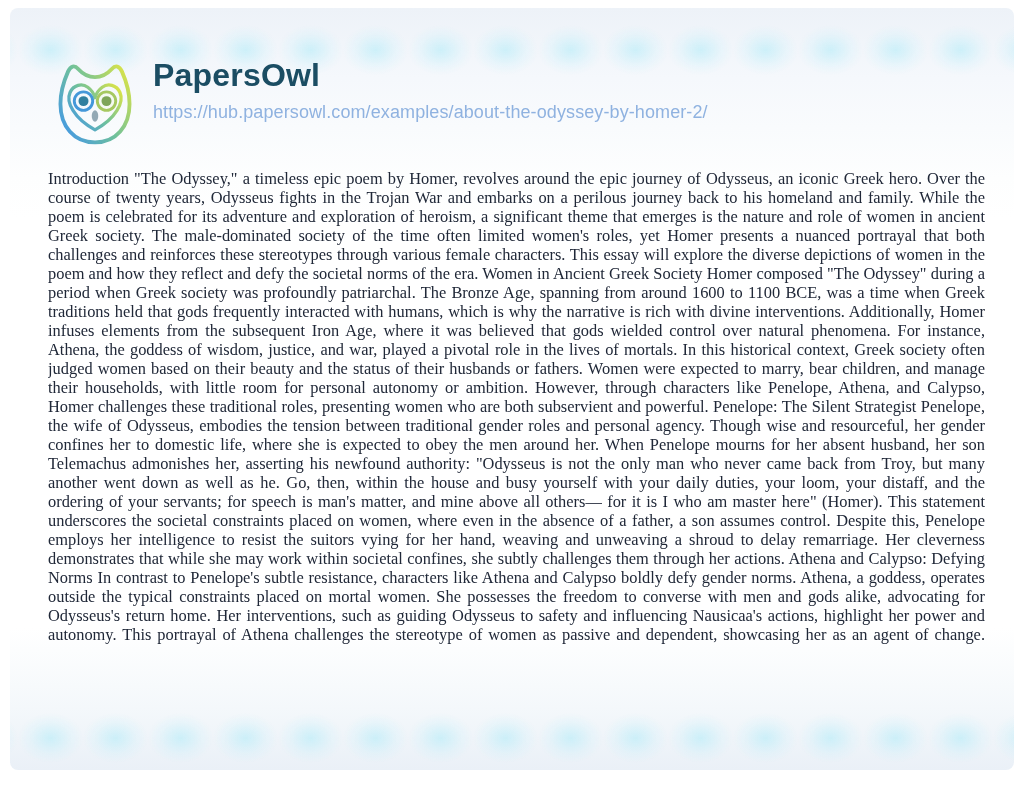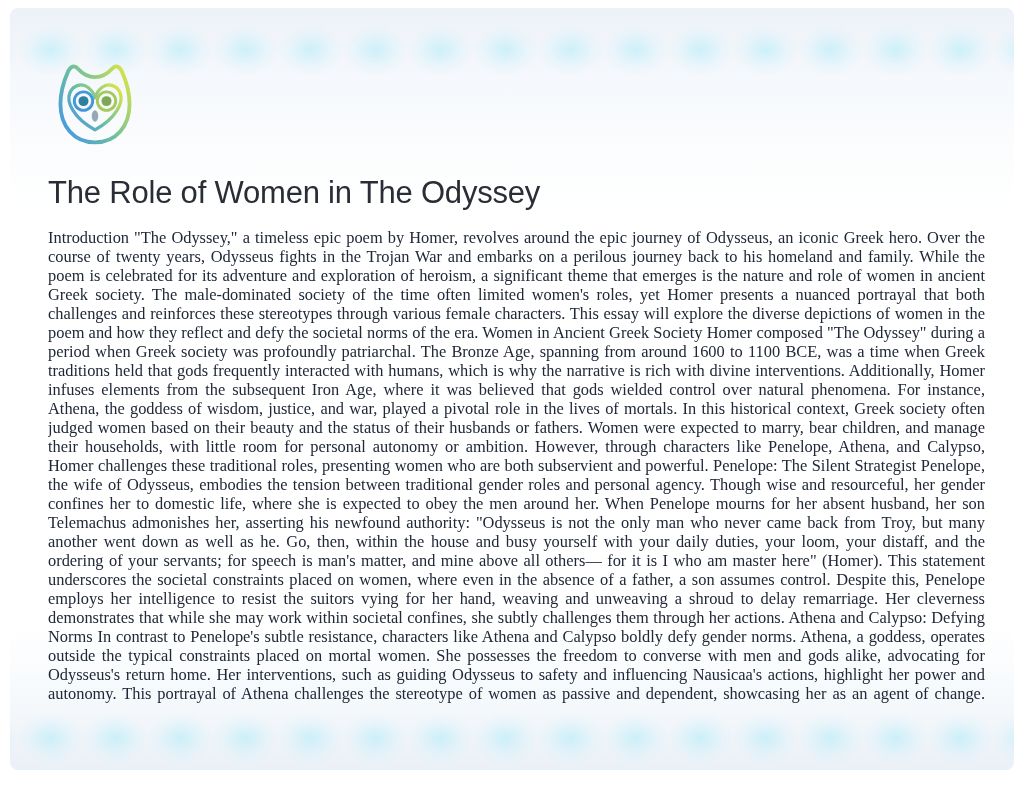--- a/index.html
+++ b/index.html
@@ -102,19 +102,22 @@
 
       <circle cx="38" cy="47" r="9.6" fill="#f4f9fd" stroke="#4498d9" stroke-width="3"></circle>
       <circle cx="38" cy="47" r="5.2" fill="#2f7f9f"></circle>
 
       <circle cx="62" cy="47" r="9.6" fill="#f5faf2" stroke="#a6c861" stroke-width="3"></circle>
       <circle cx="62" cy="47" r="5.2" fill="#7ea558"></circle>
 
       <ellipse cx="50" cy="62.5" rx="3.4" ry="6" fill="#93a9b5"></ellipse>
     </svg>
 
+    <div class="brand-col">
+      <div class="brand-name">PapersOwl</div>
+      <div class="brand-url">https://hub.papersowl.com/examples/about-the-odyssey-by-homer-2/</div>
+    </div>
   </div>
 
-  <h1 class="title">The Role of Women in The Odyssey</h1>
 
   <div class="essay">Introduction "The Odyssey," a timeless epic poem by Homer, revolves around the epic journey of Odysseus, an iconic Greek hero. Over the course of twenty years, Odysseus fights in the Trojan War and embarks on a perilous journey back to his homeland and family. While the poem is celebrated for its adventure and exploration of heroism, a significant theme that emerges is the nature and role of women in ancient Greek society. The male-dominated society of the time often limited women's roles, yet Homer presents a nuanced portrayal that both challenges and reinforces these stereotypes through various female characters. This essay will explore the diverse depictions of women in the poem and how they reflect and defy the societal norms of the era. Women in Ancient Greek Society Homer composed "The Odyssey" during a period when Greek society was profoundly patriarchal. The Bronze Age, spanning from around 1600 to 1100 BCE, was a time when Greek traditions held that gods frequently interacted with humans, which is why the narrative is rich with divine interventions. Additionally, Homer infuses elements from the subsequent Iron Age, where it was believed that gods wielded control over natural phenomena. For instance, Athena, the goddess of wisdom, justice, and war, played a pivotal role in the lives of mortals. In this historical context, Greek society often judged women based on their beauty and the status of their husbands or fathers. Women were expected to marry, bear children, and manage their households, with little room for personal autonomy or ambition. However, through characters like Penelope, Athena, and Calypso, Homer challenges these traditional roles, presenting women who are both subservient and powerful. Penelope: The Silent Strategist Penelope, the wife of Odysseus, embodies the tension between traditional gender roles and personal agency. Though wise and resourceful, her gender confines her to domestic life, where she is expected to obey the men around her. When Penelope mourns for her absent husband, her son Telemachus admonishes her, asserting his newfound authority: "Odysseus is not the only man who never came back from Troy, but many another went down as well as he. Go, then, within the house and busy yourself with your daily duties, your loom, your distaff, and the ordering of your servants; for speech is man's matter, and mine above all others— for it is I who am master here" (Homer). This statement underscores the societal constraints placed on women, where even in the absence of a father, a son assumes control. Despite this, Penelope employs her intelligence to resist the suitors vying for her hand, weaving and unweaving a shroud to delay remarriage. Her cleverness demonstrates that while she may work within societal confines, she subtly challenges them through her actions. Athena and Calypso: Defying Norms In contrast to Penelope's subtle resistance, characters like Athena and Calypso boldly defy gender norms. Athena, a goddess, operates outside the typical constraints placed on mortal women. She possesses the freedom to converse with men and gods alike, advocating for Odysseus's return home. Her interventions, such as guiding Odysseus to safety and influencing Nausicaa's actions, highlight her power and autonomy. This portrayal of Athena challenges the stereotype of women as passive and dependent, showcasing her as an agent of change. Similarly, Calypso, a nymph, wields her power to keep Odysseus on her island for</div>
 
 </div>
 
 </body></html>

